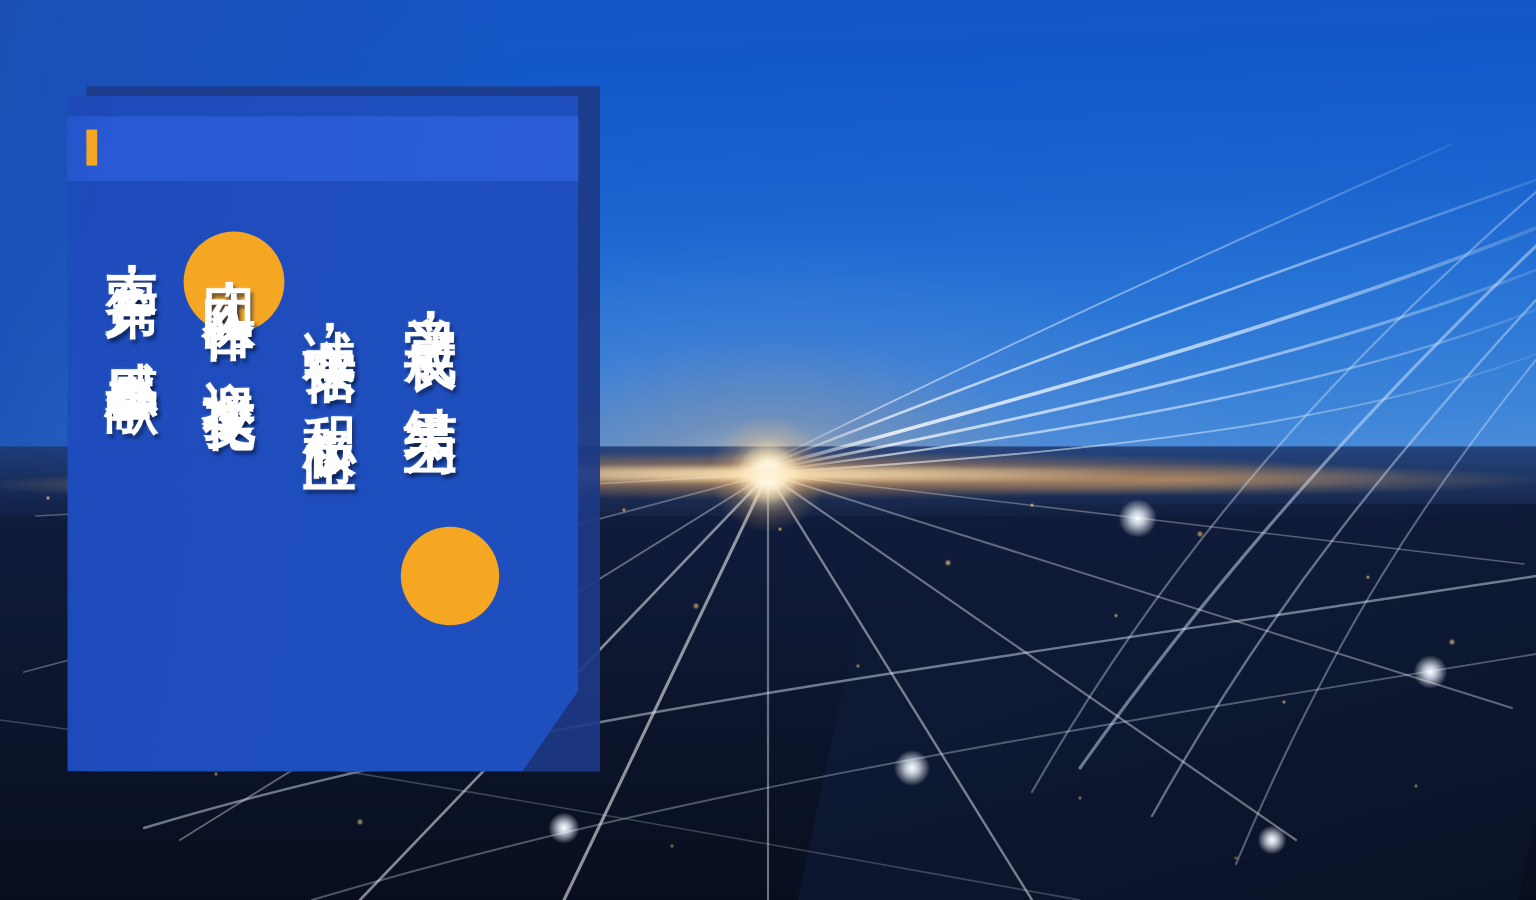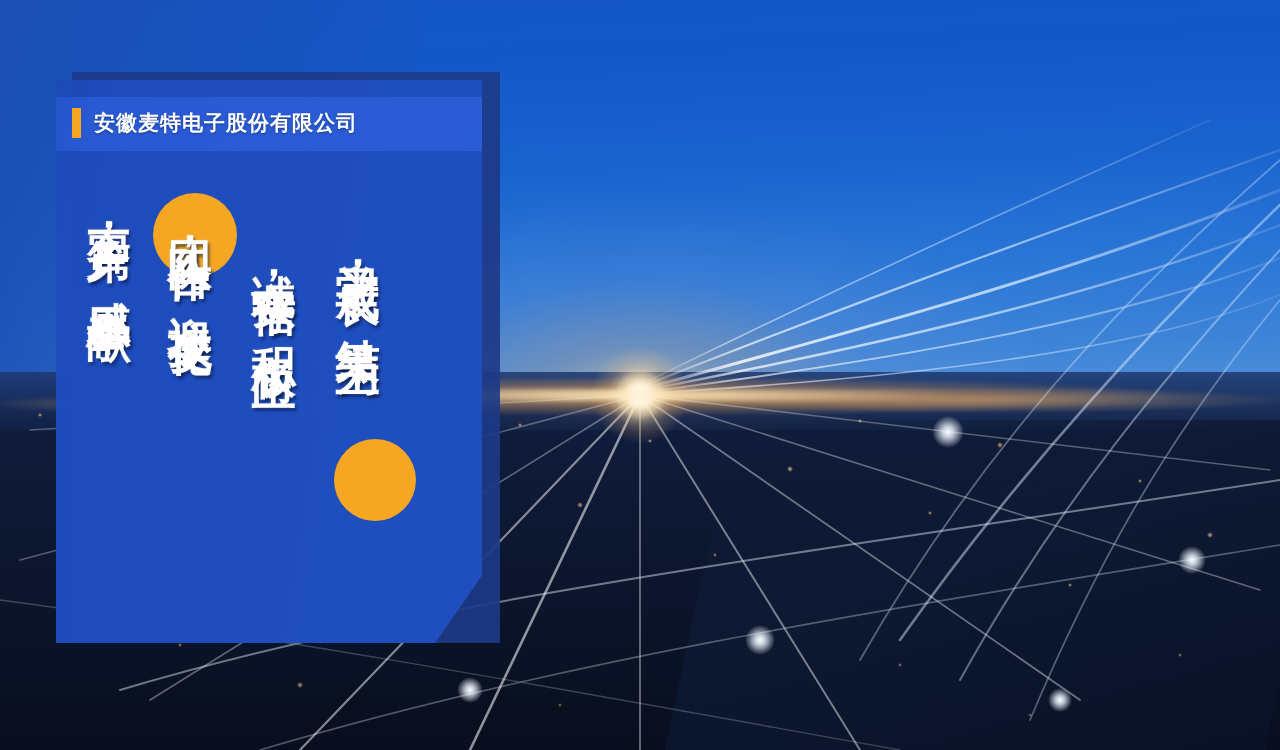--- a/index.html
+++ b/index.html
@@ -234,21 +234,20 @@
   </div>
 
   <div class="panel-shadow"></div>
   <div class="panel"></div>
 
   <div class="circle circle-team"></div>
   <div class="circle circle-result"></div>
 
   <div class="panel-header"></div>
   <div class="accent-bar"></div>
-  <div class="company-name">安徽麦特电子股份有限公司</div>
 
   <div class="slogans">
     <div class="slogan-col col-4">学习成长，结果为王</div>
     <div class="slogan-col col-3">诚实守信，积极向上</div>
     <div class="slogan-col col-2">团队合作，迎接变化</div>
     <div class="slogan-col col-1">客户第一，感恩奉献</div>
   </div>
 
 </div>
 

